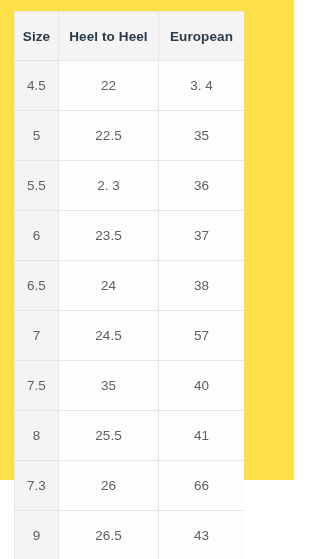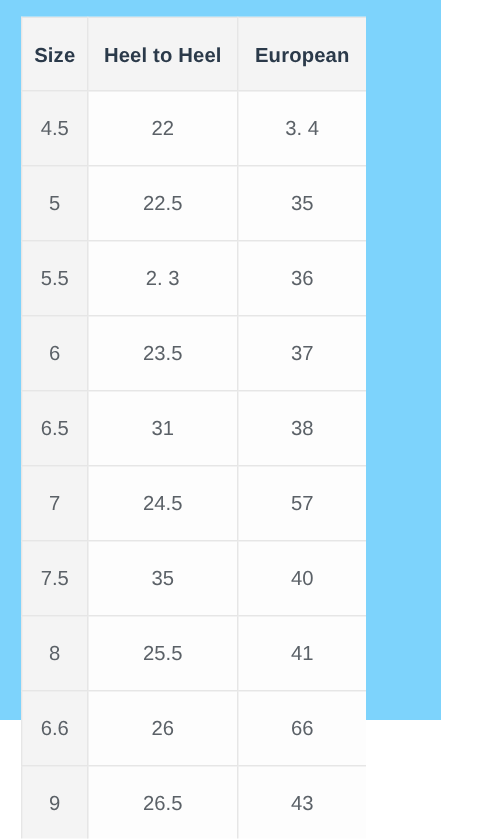--- a/index.html
+++ b/index.html
@@ -11,21 +11,21 @@
     height: 559px;
     background: #ffffff;
     font-family: "Liberation Sans", sans-serif;
     overflow: hidden;
   }
 
   .page {
     position: relative;
     width: 294px;
     height: 480px;
-    background: #7dd3fc;
+    background: #fde047;
     box-sizing: border-box;
     padding-left: 24px;
   }
 
   .size-table-wrap {
     position: absolute;
     left: 14px;
     top: 11px;
     width: 230px;
     overflow: hidden;
@@ -109,40 +109,40 @@
           <td>2. 3</td>
           <td>36</td>
         </tr>
         <tr>
           <td class="cell-size">6</td>
           <td>23.5</td>
           <td>37</td>
         </tr>
         <tr>
           <td class="cell-size">6.5</td>
-          <td>31</td>
+          <td>24</td>
           <td>38</td>
         </tr>
         <tr>
           <td class="cell-size">7</td>
           <td>24.5</td>
           <td>57</td>
         </tr>
         <tr>
           <td class="cell-size">7.5</td>
           <td>35</td>
           <td>40</td>
         </tr>
         <tr>
           <td class="cell-size">8</td>
           <td>25.5</td>
           <td>41</td>
         </tr>
         <tr>
-          <td class="cell-size">6.6</td>
+          <td class="cell-size">7.3</td>
           <td>26</td>
           <td>66</td>
         </tr>
         <tr>
           <td class="cell-size">9</td>
           <td>26.5</td>
           <td>43</td>
         </tr>
       </tbody>
     </table>

